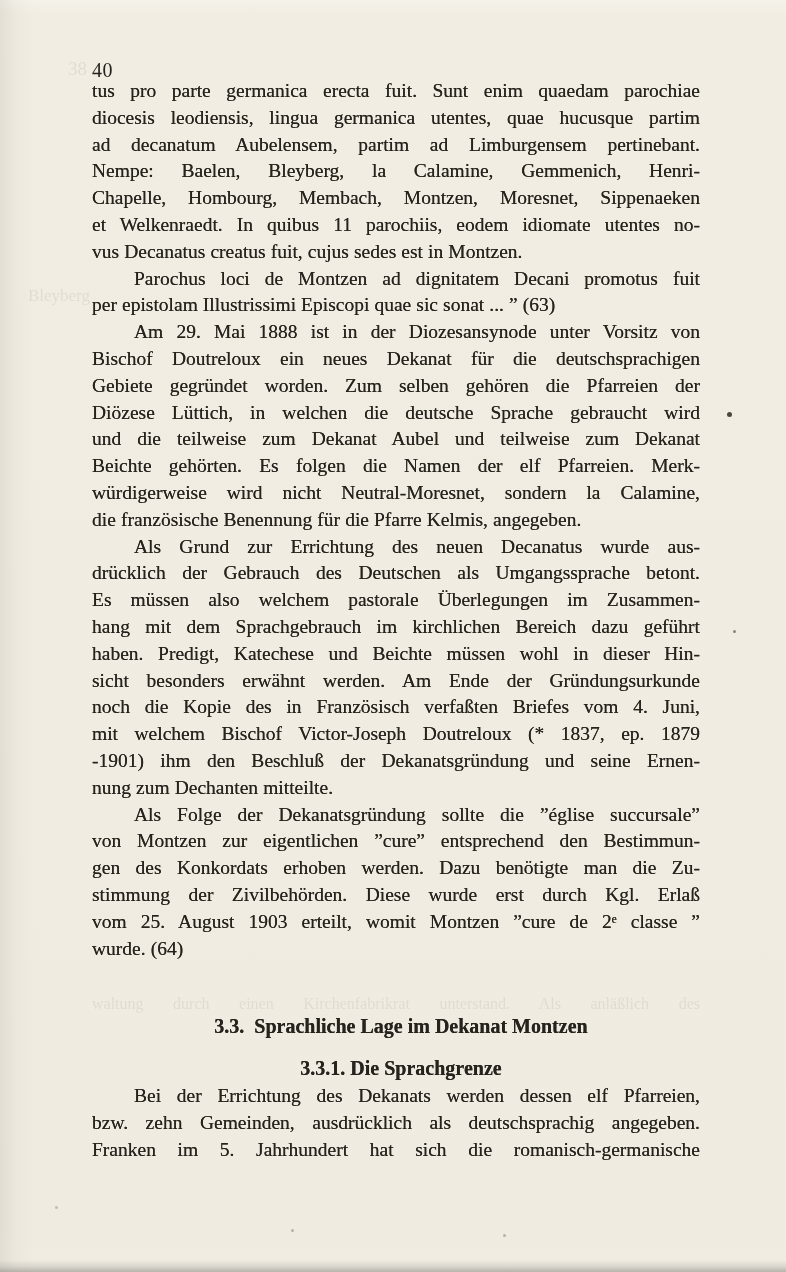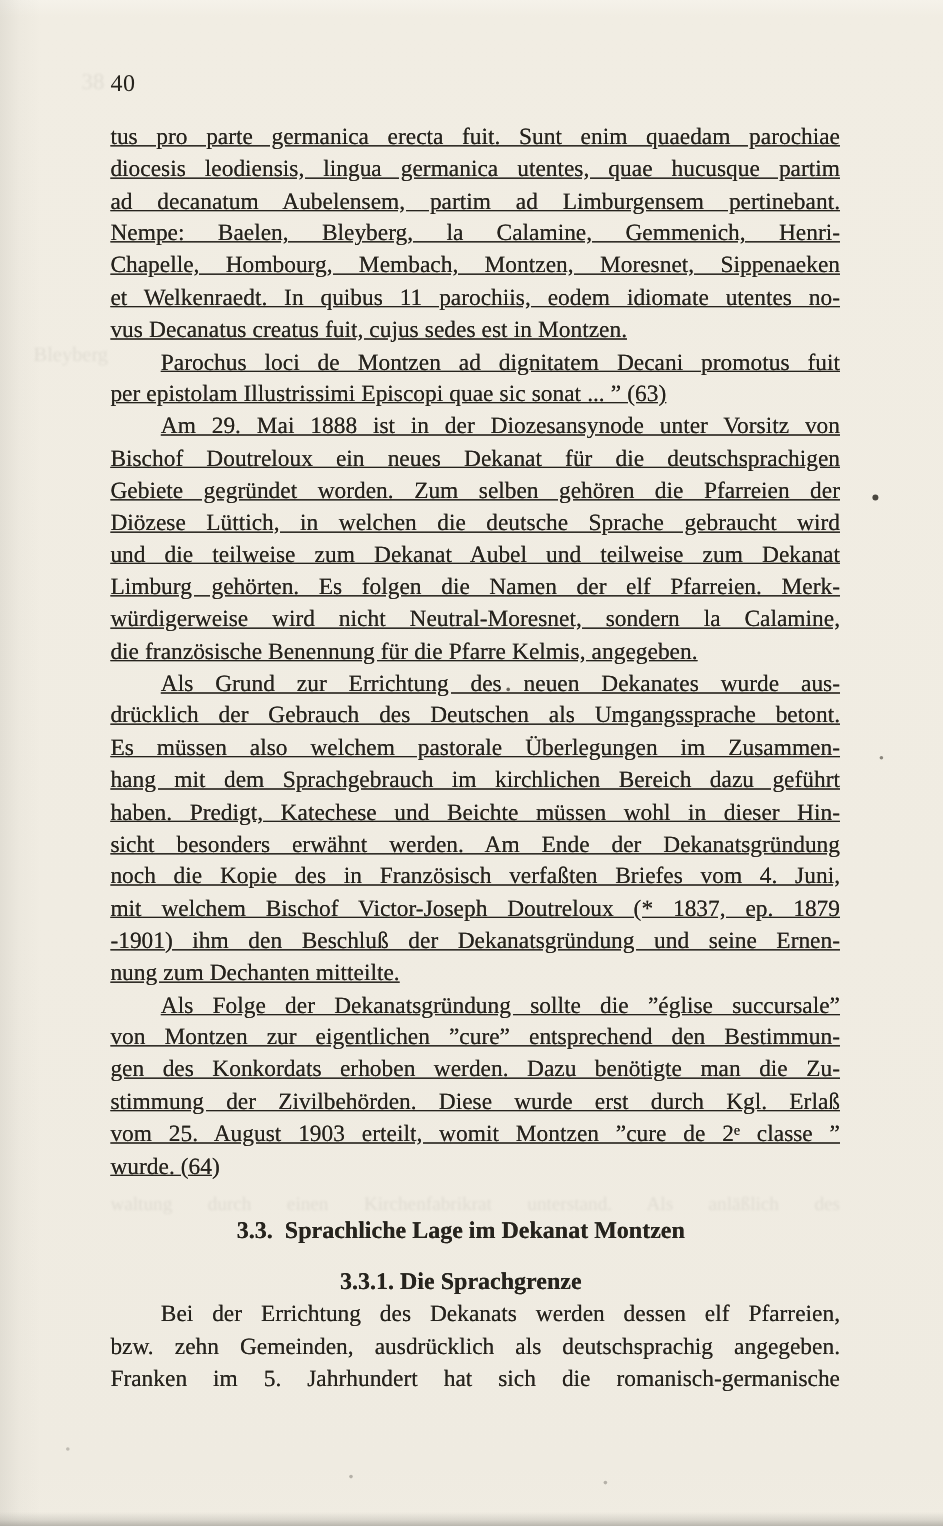--- a/index.html
+++ b/index.html
@@ -14,33 +14,33 @@
   }
   .page::after{ 
     content:"";position:absolute;left:0;right:0;bottom:0;height:12px;
     background:linear-gradient(to bottom, rgba(150,147,139,0) 0%, rgba(150,147,139,0.25) 55%, rgba(136,133,126,0.55) 100%);
   }
   .pagenum{
     position:absolute;left:92px;top:57px;
     font-size:20px;line-height:26px;letter-spacing:0.5px;
   }
   .textcol{position:absolute;left:92px;width:608px;}
-  #body-lines{top:102px;text-decoration:underline;}
+  #body-lines{top:78px;}
   #tail-lines{top:1083px;}
   .line{
     font-size:19.5px;line-height:26.8px;height:26.8px;
     text-align:justify;text-align-last:justify;
     white-space:normal;overflow:visible;
     text-shadow:0 0 0.45px rgba(38,35,29,0.85);
     word-spacing:0.2px;
   }
   .line.ind{padding-left:42px;}
   .line.end{text-align:center;text-align-last:left;}
   .heading{
-    position:absolute;left:80px;width:608px;text-align:center;
+    position:absolute;left:97px;width:608px;text-align:center;
     font-weight:bold;font-size:20px;line-height:28px;
     text-shadow:0 0 0.45px rgba(38,35,29,0.9);
   }
   #heading{top:1012px;}
   #subheading{top:1054px;}
   .ghost{
     position:absolute;color:#6f6c62;opacity:0.12;
     filter:blur(0.7px);
     font-size:19.5px;line-height:26.8px;
     text-align:justify;text-align-last:justify;
@@ -62,29 +62,29 @@
       <div class="line">Chapelle, Hombourg, Membach, Montzen, Moresnet, Sippenaeken</div>
       <div class="line">et Welkenraedt. In quibus 11 parochiis, eodem idiomate utentes no-</div>
       <div class="line end">vus Decanatus creatus fuit, cujus sedes est in Montzen.</div>
       <div class="line ind">Parochus loci de Montzen ad dignitatem Decani promotus fuit</div>
       <div class="line end">per epistolam Illustrissimi Episcopi quae sic sonat ... ” (63)</div>
       <div class="line ind">Am 29. Mai 1888 ist in der Diozesansynode unter Vorsitz von</div>
       <div class="line">Bischof Doutreloux ein neues Dekanat für die deutschsprachigen</div>
       <div class="line">Gebiete gegründet worden. Zum selben gehören die Pfarreien der</div>
       <div class="line">Diözese Lüttich, in welchen die deutsche Sprache gebraucht wird</div>
       <div class="line">und die teilweise zum Dekanat Aubel und teilweise zum Dekanat</div>
-      <div class="line">Limburg gehörten. Es folgen die Namen der elf Pfarreien. Merk-</div>
+      <div class="line">Beichte gehörten. Es folgen die Namen der elf Pfarreien. Merk-</div>
       <div class="line">würdigerweise wird nicht Neutral-Moresnet, sondern la Calamine,</div>
       <div class="line end">die französische Benennung für die Pfarre Kelmis, angegeben.</div>
-      <div class="line ind">Als Grund zur Errichtung des neuen Dekanates wurde aus-</div>
+      <div class="line ind">Als Grund zur Errichtung des neuen Decanatus wurde aus-</div>
       <div class="line">drücklich der Gebrauch des Deutschen als Umgangssprache betont.</div>
       <div class="line">Es müssen also welchem pastorale Überlegungen im Zusammen-</div>
       <div class="line">hang mit dem Sprachgebrauch im kirchlichen Bereich dazu geführt</div>
       <div class="line">haben. Predigt, Katechese und Beichte müssen wohl in dieser Hin-</div>
-      <div class="line">sicht besonders erwähnt werden. Am Ende der Dekanatsgründung</div>
+      <div class="line">sicht besonders erwähnt werden. Am Ende der Gründungsurkunde</div>
       <div class="line">noch die Kopie des in Französisch verfaßten Briefes vom 4. Juni,</div>
       <div class="line">mit welchem Bischof Victor-Joseph Doutreloux (* 1837, ep. 1879</div>
       <div class="line">-1901) ihm den Beschluß der Dekanatsgründung und seine Ernen-</div>
       <div class="line end">nung zum Dechanten mitteilte.</div>
       <div class="line ind">Als Folge der Dekanatsgründung sollte die ”église succursale”</div>
       <div class="line">von Montzen zur eigentlichen ”cure” entsprechend den Bestimmun-</div>
       <div class="line">gen des Konkordats erhoben werden. Dazu benötigte man die Zu-</div>
       <div class="line">stimmung der Zivilbehörden. Diese wurde erst durch Kgl. Erlaß</div>
       <div class="line">vom 25. August 1903 erteilt, womit Montzen ”cure de 2ᵉ classe ”</div>
       <div class="line end">wurde. (64)</div>

